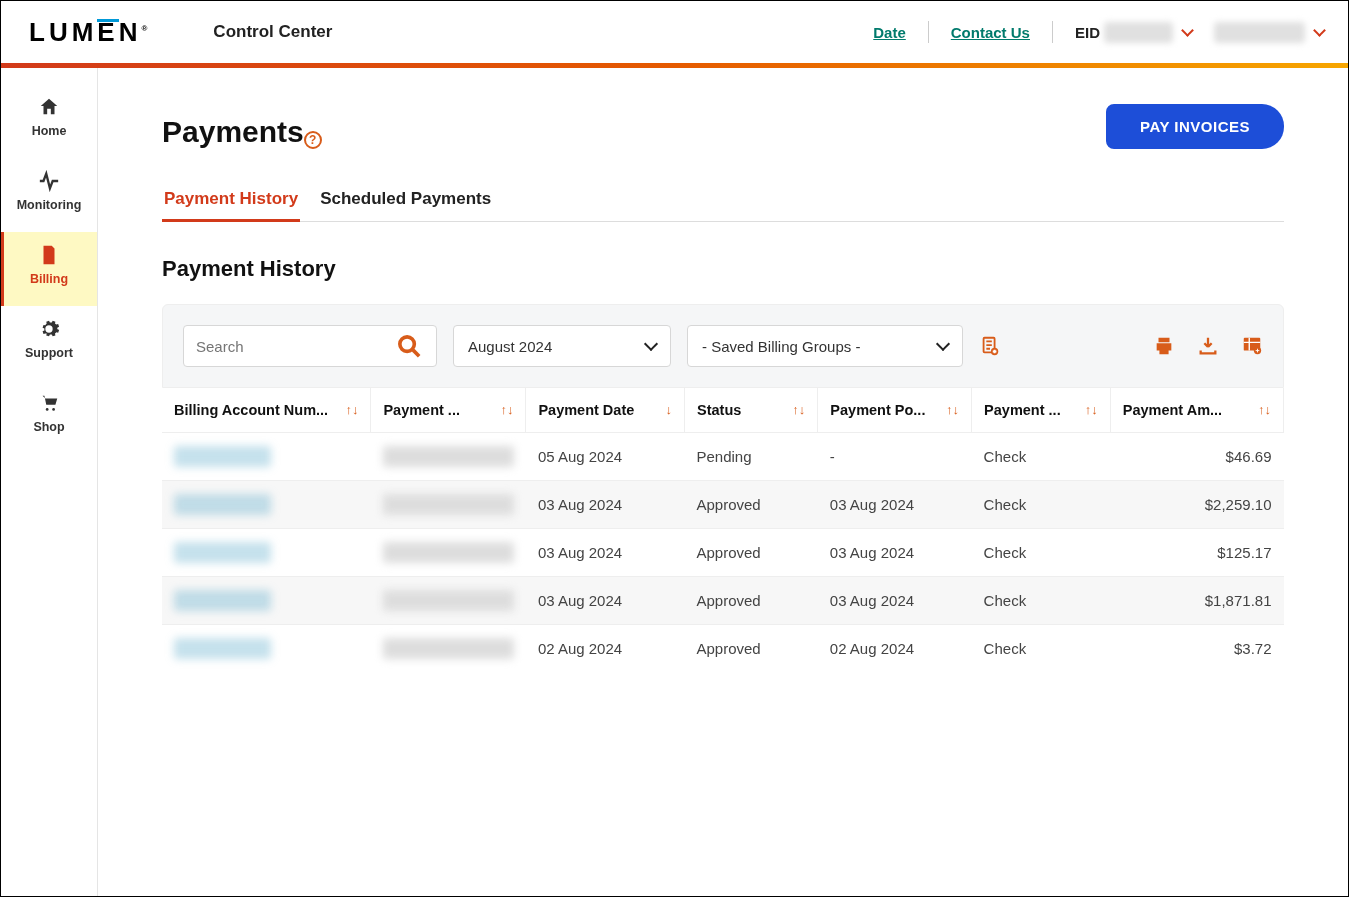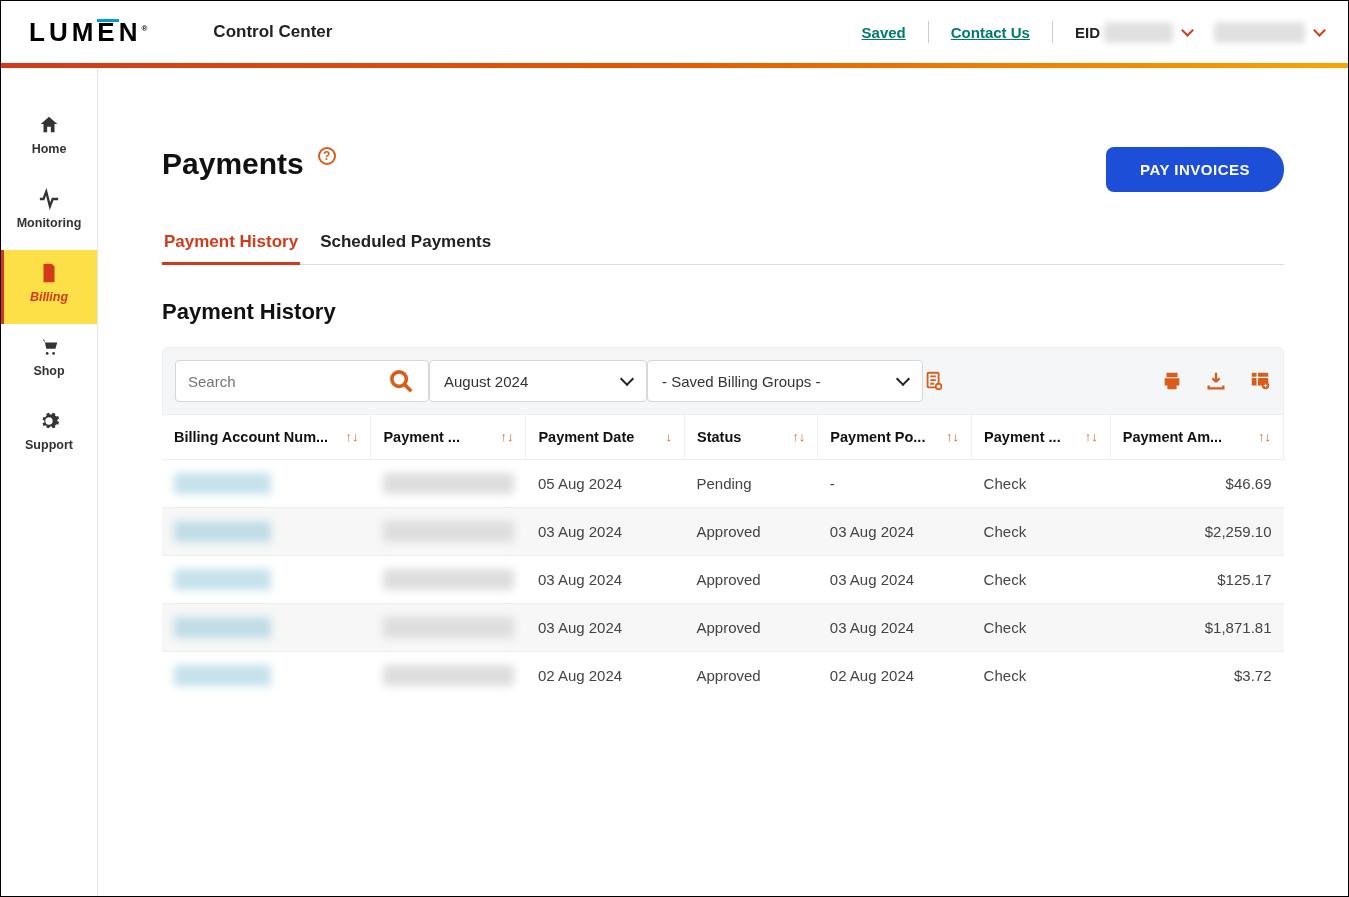--- a/index.html
+++ b/index.html
@@ -13,37 +13,37 @@
   .app-name { margin-left: 62px; font-size: 17px; font-weight: 700; color: #222; }
   .header-right { margin-left: auto; display: flex; align-items: center; gap: 22px; font-size: 15px; }
   .link { color: #007a6c; font-weight: 700; text-decoration: underline; cursor: pointer; }
   .vbar { width: 1px; height: 22px; background: #ccc; }
   .eid { font-weight: 700; color: #222; }
   .blur { background: #e0e0e0; color: transparent; filter: blur(3px); border-radius: 4px; padding: 2px 8px; }
   .chev-down { display: inline-block; width: 9px; height: 9px; border-right: 2px solid #d23a1a; border-bottom: 2px solid #d23a1a; transform: rotate(45deg); margin-left: 6px; position: relative; top: -3px; }
   .gradient-bar { height: 5px; background: linear-gradient(to right, #d23a1a 0%, #e55a00 50%, #f7a600 100%); }
   
   .layout { display: flex; height: calc(100% - 67px); }
-  .sidebar { width: 97px; border-right: 1px solid #e5e5e5; padding-top: 34px; }
+  .sidebar { width: 97px; border-right: 1px solid #e5e5e5; padding-top: 16px; }
   .side-item { display: flex; flex-direction: column; align-items: center; gap: 6px; padding: 12px 0 20px; font-size: 12.5px; font-weight: 700; color: #333; cursor: pointer; position: relative; }
-  .side-item.active { background: #fde047; color: #d23a1a; font-style: italic; }
+  .side-item.active { background: #fef9c3; color: #d23a1a; }
   .side-item.active::before { content: ""; position: absolute; left: 0; top: 0; bottom: 0; width: 3px; background: #d23a1a; }
   .side-item svg { width: 22px; height: 22px; }
   .side-item.active svg { fill: #d23a1a; }
   
   .content { flex: 1; padding: 36px 64px 0 64px; }
-  .page-title-row { display: flex; align-items: flex-start; gap: 14px; margin-top: 43px; }
+  .page-title-row { display: flex; align-items: flex-end; gap: 0; }
   .page-title { font-size: 30px; font-weight: 800; color: #111; }
   .help-icon { width: 18px; height: 18px; border: 2px solid #d85c1a; border-radius: 50%; color: #d85c1a; font-size: 12px; font-weight: 700; display: inline-flex; align-items: center; justify-content: center; }
   .pay-btn { margin-left: auto; background: #1d4ed8; color: #fff; font-size: 15px; font-weight: 700; letter-spacing: 0.5px; padding: 14px 34px; border: none; border-radius: 8px 22px 22px 8px; cursor: pointer; }
   .tabs { margin-top: 32px; display: flex; gap: 18px; border-bottom: 1px solid #ddd; }
   .tab { padding: 8px 2px 10px; font-size: 17px; font-weight: 800; color: #222; cursor: pointer; }
   .tab.active { color: #d23a1a; border-bottom: 3px solid #d23a1a; margin-bottom: -1px; }
   .sub-heading { margin-top: 34px; font-size: 22px; font-weight: 800; color: #111; }
-  .toolbar { margin-top: 22px; background: #f5f6f7; border: 1px solid #eee; border-radius: 6px 6px 0 0; padding: 12px; display: flex; align-items: center; }
+  .toolbar { margin-top: 22px; background: #f5f6f7; border: 1px solid #eee; border-radius: 6px 6px 0 0; padding: 20px; display: flex; align-items: center; gap: 16px; }
   .field { background: #fff; border: 1px solid #d7d7d7; border-radius: 4px; display: flex; align-items: center; cursor: pointer; }
   .search-box { width: 254px; height: 42px; padding: 0 12px; }
   .search-box input { border: none; outline: none; font-size: 15px; color: #333; flex: 1; }
   .search-icon { color: #d85c1a; font-size: 18px; }
   .dropdown { height: 42px; padding: 0 14px; font-size: 15px; color: #333; gap: 12px; }
   .dd1 { width: 218px; justify-content: space-between; }
   .dd2 { width: 276px; justify-content: space-between; }
   .caret { width: 10px; height: 10px; border-right: 2px solid #222; border-bottom: 2px solid #222; transform: rotate(45deg); margin-top: -4px; }
   .doc-icon { color: #d85c1a; width: 22px; height: 24px; cursor: pointer; }
   .tb-right { margin-left: auto; display: flex; gap: 22px; }
@@ -60,21 +60,21 @@
   .amount { text-align: right; }
   .c1 { width: 210px; } .c2 { width: 125px; } .c3 { width: 160px; } .c4 { width: 135px; margin-left: 40px; } .c5 { width: 155px; } .c6 { width: 140px; } .c7 { width: 175px; }
 </style>
 </head>
 <body>
 
 <div class="header">
   <span class="logo">LUM<span class="e">E</span>N<sup>®</sup></span>
   <span class="app-name">Control Center</span>
   <div class="header-right">
-    <a class="link">Saved</a>
+    <a class="link">Date</a>
     <span class="vbar"></span>
     <a class="link">Contact Us</a>
     <span class="vbar"></span>
     <span>
       <span class="eid">EID</span>
       <span class="blur">xxxxxxx</span>
       <span class="chev-down"></span>
     </span>
     <span>
       <span class="blur">xxxxxxxxxx</span>
@@ -99,31 +99,31 @@
       <span>Monitoring</span>
     </div>
     <div class="side-item active">
       <svg viewBox="0 0 24 24">
           <path d="M6 2h9l3 3v17H6zM8 8h8v2H8zm0 4h8v2H8zm0 4h5v2H8z"></path>
         </svg>
       <span>Billing</span>
     </div>
     <div class="side-item">
       <svg viewBox="0 0 24 24" fill="#333">
+          <path d="M12 8a4 4 0 100 8 4 4 0 000-8zm9 4l2 1-1 3-2-.5a8 8 0 01-1.5 1.5l.5 2-3 1-1-2a8 8 0 01-2 0l-1 2-3-1 .5-2A8 8 0 018 17l-2 .5-1-3 2-1a8 8 0 010-2l-2-1 1-3 2 .5A8 8 0 019.5 6L9 4l3-1 1 2a8 8 0 012 0l1-2 3 1-.5 2A8 8 0 0120 7l2-.5 1 3-2 1a8 8 0 010 2z"></path>
+        </svg>
+      <span>Support</span>
+    </div>
+    <div class="side-item">
+      <svg viewBox="0 0 24 24" fill="#333">
           <path d="M5 4h2l2 10h10l2-7H8"></path>
           <circle cx="10" cy="19" r="1.5"></circle>
           <circle cx="17" cy="19" r="1.5"></circle>
         </svg>
       <span>Shop</span>
-    </div>
-    <div class="side-item">
-      <svg viewBox="0 0 24 24" fill="#333">
-          <path d="M12 8a4 4 0 100 8 4 4 0 000-8zm9 4l2 1-1 3-2-.5a8 8 0 01-1.5 1.5l.5 2-3 1-1-2a8 8 0 01-2 0l-1 2-3-1 .5-2A8 8 0 018 17l-2 .5-1-3 2-1a8 8 0 010-2l-2-1 1-3 2 .5A8 8 0 019.5 6L9 4l3-1 1 2a8 8 0 012 0l1-2 3 1-.5 2A8 8 0 0120 7l2-.5 1 3-2 1a8 8 0 010 2z"></path>
-        </svg>
-      <span>Support</span>
     </div>
   </div>
 
   <div class="content">
     <div class="page-title-row">
       <span class="page-title">Payments</span>
       <span class="help-icon">?</span>
       <button class="pay-btn">PAY INVOICES</button>
     </div>
 

